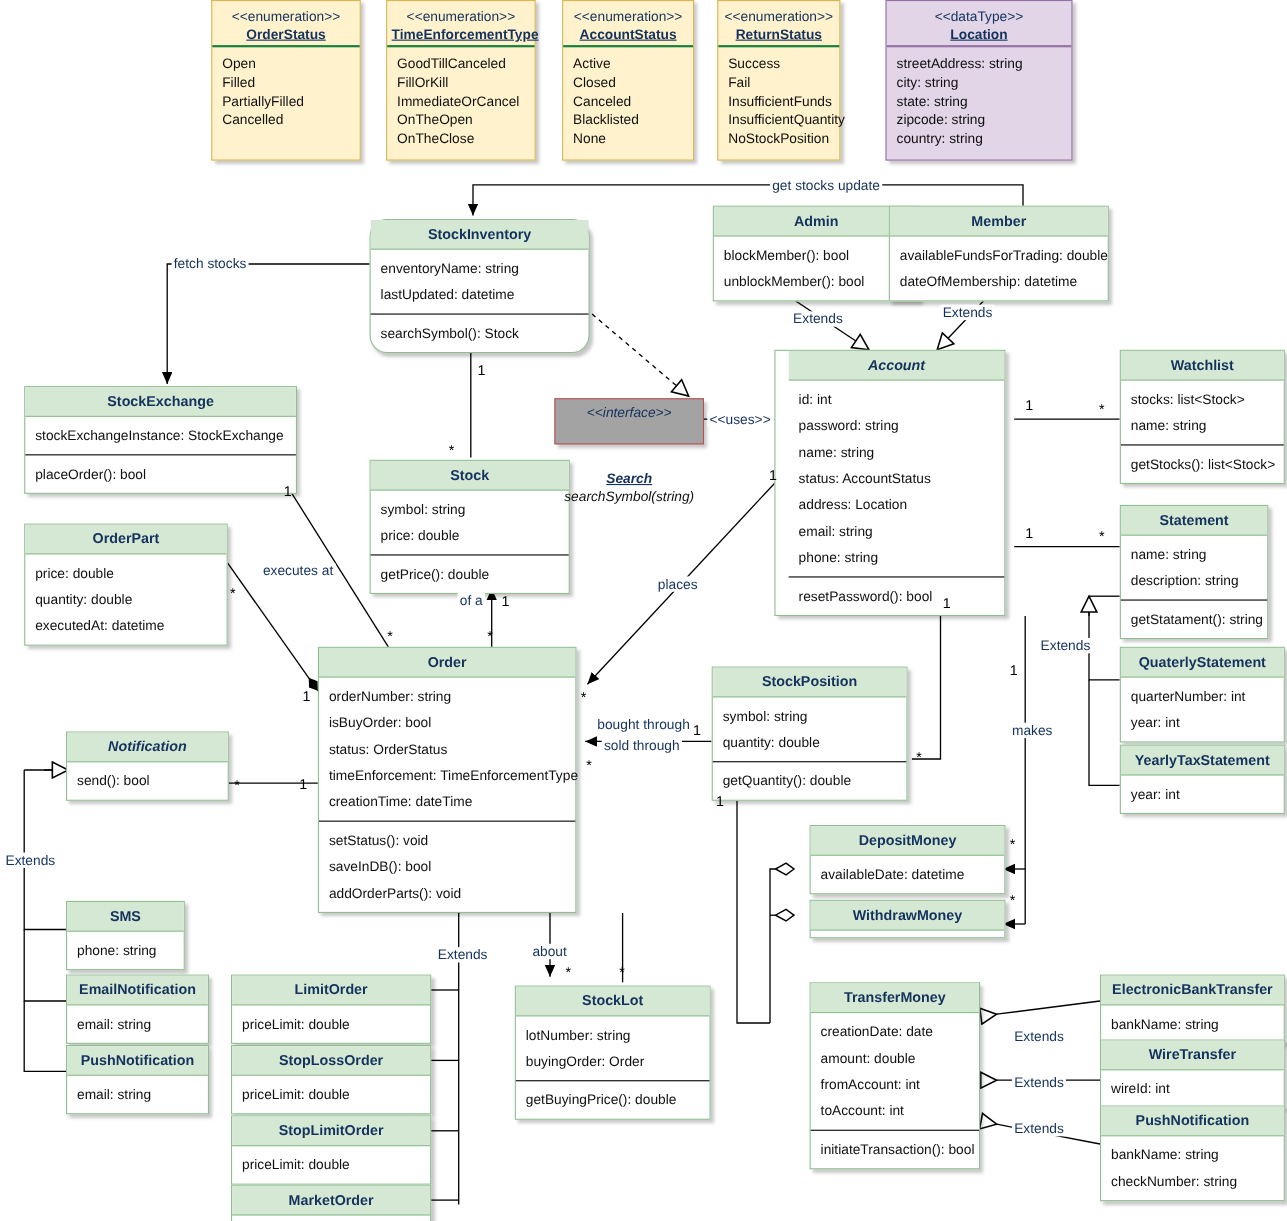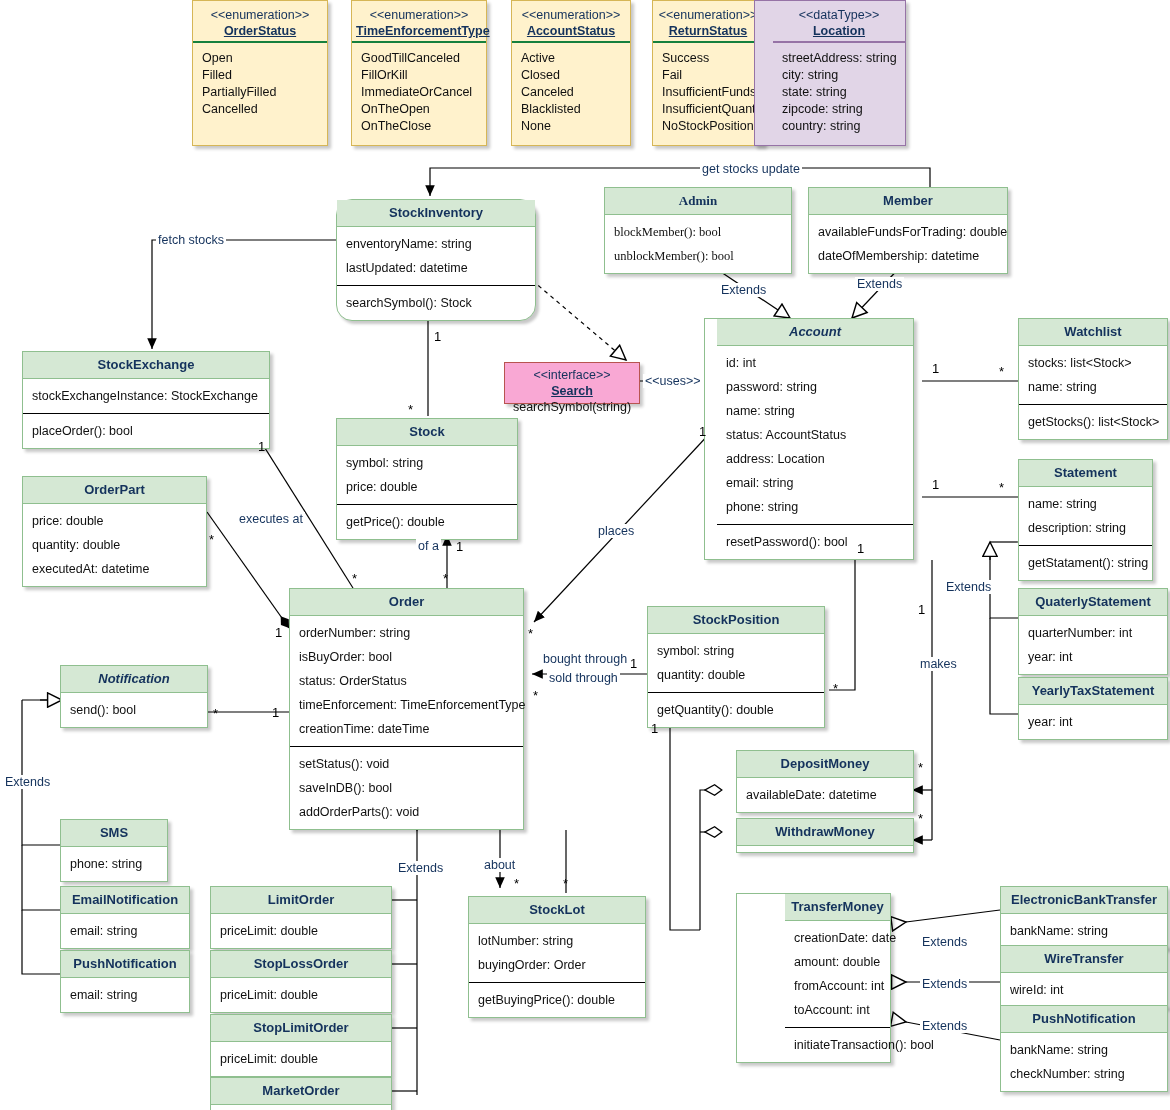--- a/index.html
+++ b/index.html
@@ -82,31 +82,32 @@
     white-space: nowrap;
   }
   .dtype { border-color: #9673a6; background: #e1d5e7; }
   .dtype .ehdr { border-bottom-color: #9673a6; }
 
   
   .iface {
     position: absolute;
     box-sizing: border-box;
     border: 1px solid #b85450;
-    background: #f9a8d4;
+    background: #a3a3a3;
     box-shadow: 3px 3px 3px rgba(0,0,0,0.22);
     z-index: 5;
     text-align: center;
     color: #14325c;
     font-size: 12.5px;
     line-height: 16px;
     padding-top: 4px;
+    font-style: italic;
   }
   .iface .st { display: block; }
-  .iface .nm { display: block; font-weight: bold; text-decoration: underline; }
+  .iface .nm { display: block; font-weight: bold; text-decoration: underline; margin-top: 44px; }
   .iface .op { display: block; color: #101010; }
 
   .elabel {
     position: absolute;
     font-size: 12.5px;
     color: #14325c;
     background: #ffffff;
     white-space: nowrap;
     z-index: 6;
     padding: 0 2px;
@@ -267,21 +268,21 @@
     </div>
     <div class="ebody">
       <div class="erow">Success</div>
       <div class="erow">Fail</div>
       <div class="erow">InsufficientFunds</div>
       <div class="erow">InsufficientQuantity</div>
       <div class="erow">NoStockPosition</div>
     </div>
   </div>
 
-  <div class="enum dtype" style="left:754px; top:0px; width:152px; height:146px;padding-left:18px;">
+  <div class="enum dtype" style="left:805px; top:0px; width:170px; height:146px;">
     <div class="ehdr">
       <span class="st">&lt;&lt;dataType&gt;&gt;</span>
       <span class="nm">Location</span>
     </div>
     <div class="ebody">
       <div class="erow">streetAddress: string</div>
       <div class="erow">city: string</div>
       <div class="erow">state: string</div>
       <div class="erow">zipcode: string</div>
       <div class="erow">country: string</div>
@@ -292,21 +293,21 @@
     <div class="hdr">StockInventory</div>
     <div class="sec">
       <div class="row">enventoryName: string</div>
       <div class="row">lastUpdated: datetime</div>
     </div>
     <div class="sec">
       <div class="row">searchSymbol(): Stock</div>
     </div>
   </div>
 
-  <div class="node" style="left:604px; top:187px; width:188px;font-family:Liberation Serif, serif;">
+  <div class="node" style="left:648px; top:187px; width:188px;">
     <div class="hdr">Admin</div>
     <div class="sec">
       <div class="row">blockMember(): bool</div>
       <div class="row">unblockMember(): bool</div>
     </div>
   </div>
 
   <div class="node" style="left:808px; top:187px; width:200px;">
     <div class="hdr">Member</div>
     <div class="sec">
@@ -495,21 +496,21 @@
     <div class="sec">
       <div class="row">getBuyingPrice(): double</div>
     </div>
   </div>
 
   <div class="node" style="left:736px; top:818px; width:178px;">
     <div class="hdr">WithdrawMoney</div>
     <div class="sec" style="padding:3px 0;"></div>
   </div>
 
-  <div class="node" style="left:736px; top:893px; width:155px;padding-left:48px;">
+  <div class="node" style="left:736px; top:893px; width:155px;">
     <div class="hdr">TransferMoney</div>
     <div class="sec">
       <div class="row">creationDate: date</div>
       <div class="row">amount: double</div>
       <div class="row">fromAccount: int</div>
       <div class="row">toAccount: int</div>
     </div>
     <div class="sec">
       <div class="row">initiateTransaction(): bool</div>
     </div>

